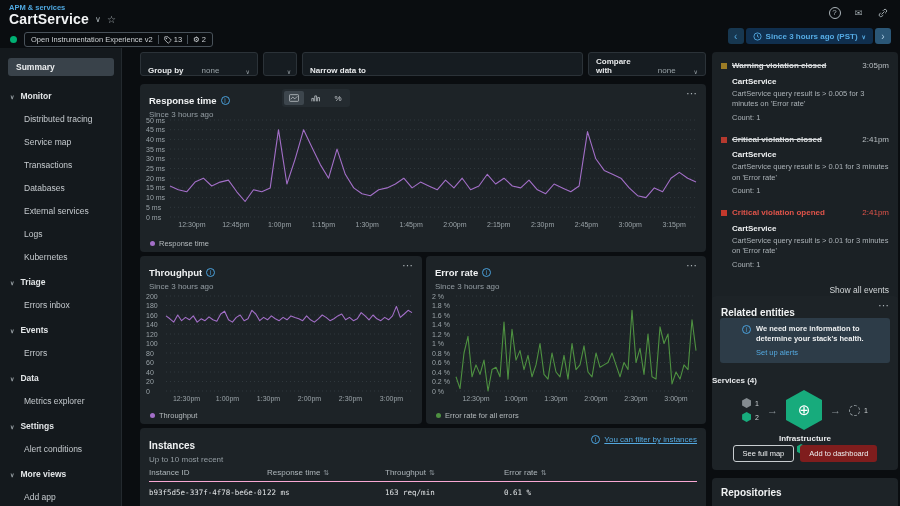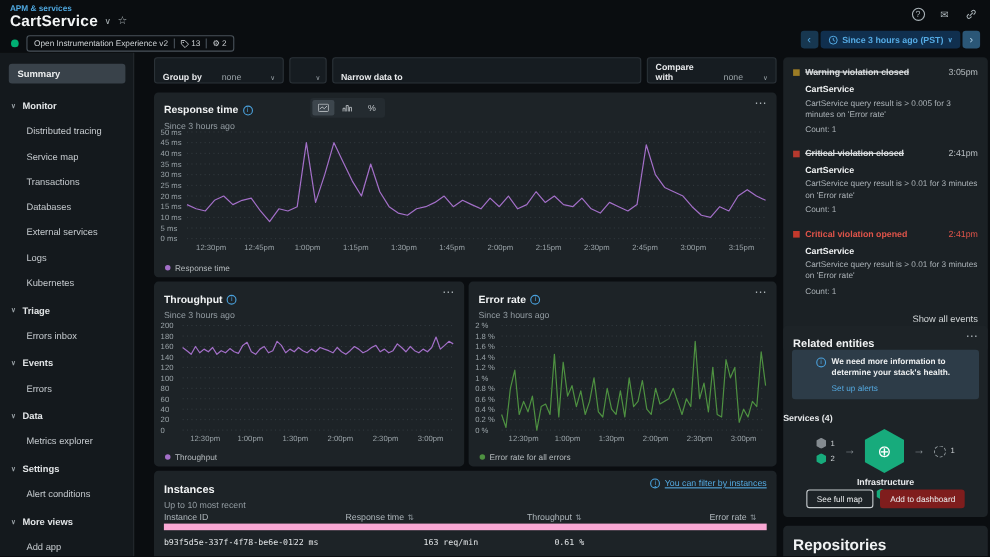--- a/index.html
+++ b/index.html
@@ -66,21 +66,21 @@
   #card-throughput { left:140px; top:256px; width:282px; height:168px; }
   #card-error { left:426px; top:256px; width:280px; height:168px; }
   #card-throughput .chart, #card-error .chart { top:36px; height:112px; }
 
   
   #card-instances { left:140px; top:428px; width:566px; height:92px; }
   .inst-filter { position:absolute; right:9px; top:7px; font-size:8px; color:#54a9e0; display:flex; align-items:center; gap:4px; cursor:pointer; }
   .inst-filter span { text-decoration:underline; }
   .inst-table { position:absolute; left:9px; right:9px; top:36px; }
   .inst-hrow, .inst-row { display:grid; grid-template-columns:118px 118px 119px 1fr; align-items:center; }
-  .inst-hrow { font-size:8px; color:#aeb6bb; height:18px; border-bottom:6px solid #f9a8d4;gap:47px; }
+  .inst-hrow { font-size:8px; color:#aeb6bb; height:18px; border-bottom:1px solid #f9a8d4; }
   .sort { font-size:7px; color:#8a9399; margin-left:3px; }
   .inst-row { height:20px; font-family:"DejaVu Sans Mono", monospace; font-size:7.5px; color:#e2e5e7; cursor:pointer; }
   .inst-row .cell-id { overflow:hidden; white-space:nowrap; padding-right:8px; }
 
   
   #events-panel { left:712px; top:52px; width:186px; height:268px; background:#1b2125; padding:9px 9px 0 9px; }
   .event { margin-bottom:13px; }
   .ev-head { display:flex; align-items:flex-start; gap:5px; }
   .ev-sq { width:6px; height:6px; margin-top:2px; flex:none; }
   .ev-title { font-size:8px; font-weight:bold; color:#d8dbdd; line-height:1.2; }
@@ -106,21 +106,21 @@
   .hex-big { width:36px; height:40px; display:flex; align-items:center; justify-content:center; color:#fff; font-size:15px; cursor:pointer; }
   .dashed-circle { width:11px; height:11px; border:1px dashed #8a9296; border-radius:50%; }
   .infra-label { position:absolute; top:138px; width:100%; text-align:center; font-size:8px; font-weight:bold; color:#e8eaec; }
   .infra-row { position:absolute; top:148px; width:100%; display:flex; justify-content:center; }
   .rel-btns { position:absolute; bottom:8px; left:8px; right:8px; display:flex; gap:6px; justify-content:center; }
   .btn { height:17px; border-radius:3px; font-size:7.5px; display:flex; align-items:center; padding:0 9px; color:#eceeef; cursor:pointer; }
   .btn-outline { border:1px solid #c8cdd0; background:transparent; }
   .btn-solid { background:#7f1d1d; }
 
   #card-repos { left:712px; top:478px; width:186px; height:34px; }
-  .repos-title { font-size:14px; font-weight:bold; color:#f0f2f3; padding:9px 0 0 9px; }
+  .repos-title { font-size:10px; font-weight:bold; color:#f0f2f3; padding:9px 0 0 9px; }
 
   svg text { font-family:"Liberation Sans",sans-serif; }
 </style>
 </head>
 <body>
 
 <div id="app">
 
   <div class="breadcrumb">APM &amp; services</div>
   <div class="title-row">

